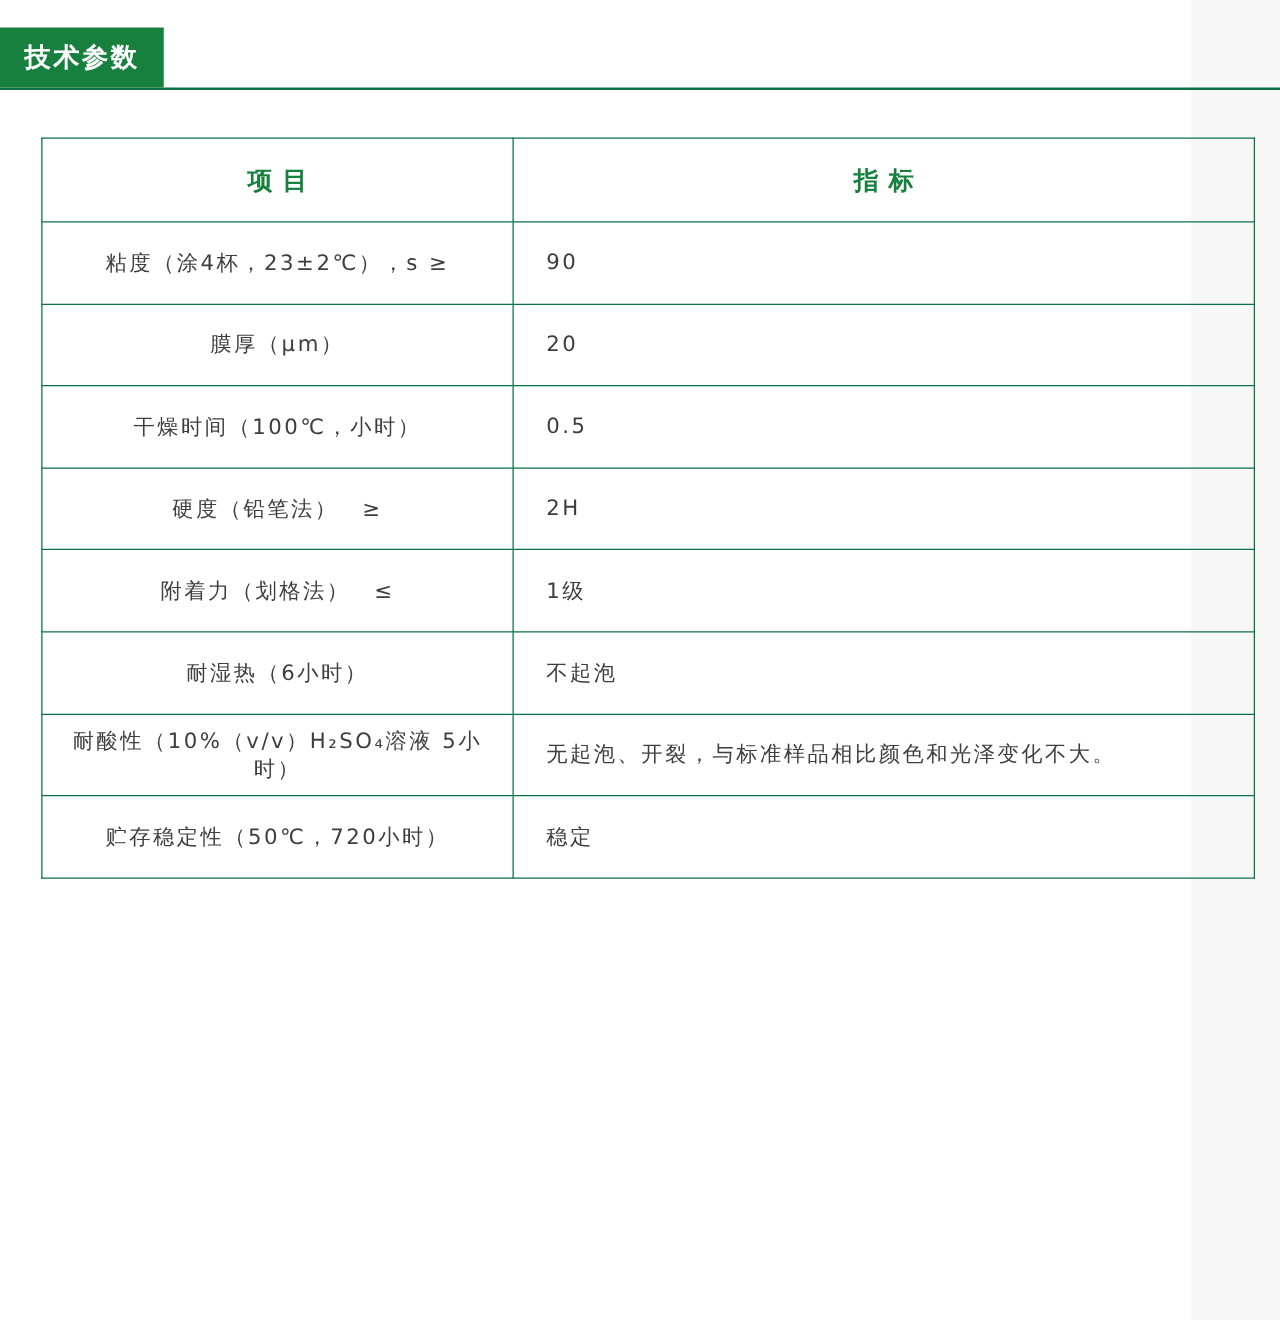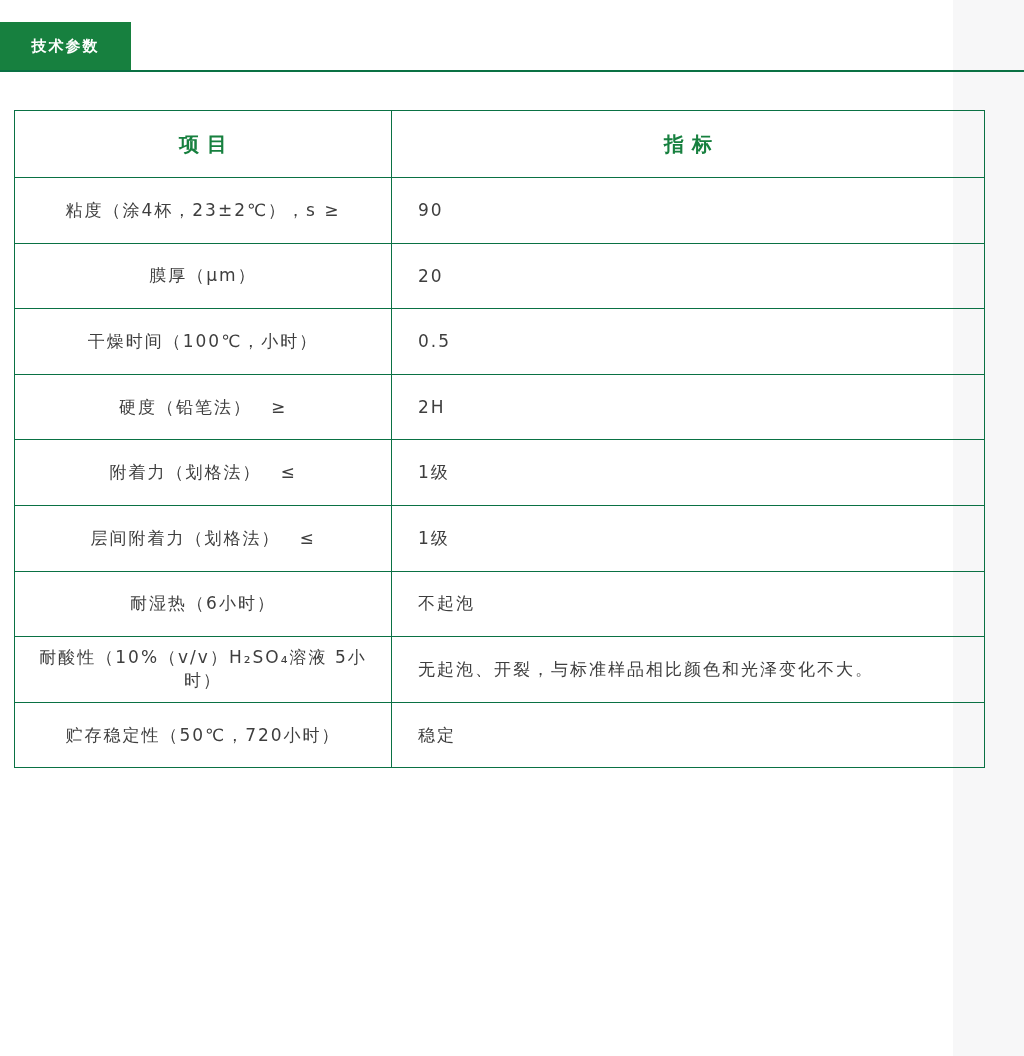--- a/index.html
+++ b/index.html
@@ -22,38 +22,38 @@
     width:71px;height:1056px;
     background:var(--gutter);
     z-index:0;
   }
   .section-badge{
     position:absolute;
     left:0;top:22px;
     width:131px;height:48px;
     background:var(--accent);
     color:#ffffff;
-    font-size:15px;
+    font-size:21px;
     font-weight:bold;
     letter-spacing:2px;
     display:flex;
     align-items:center;
     justify-content:center;
     z-index:2;
   }
   .section-rule{
     position:absolute;
     left:0;top:70px;
     width:1024px;height:2px;
     background:var(--border);
     z-index:1;
   }
   table.specs{
     position:absolute;
-    left:14px;top:110px;
+    left:33px;top:110px;
     width:970px;
     border-collapse:collapse;
     table-layout:fixed;
     z-index:1;
     background:transparent;
   }
   table.specs col.c-item{width:377px;}
   table.specs col.c-value{width:593px;}
   table.specs th,
   table.specs td{
@@ -121,24 +121,20 @@
     </tr>
     <tr>
       <td class="item-cell">硬度（铅笔法）　≥</td>
       <td class="value-cell">2H</td>
     </tr>
     <tr>
       <td class="item-cell">附着力（划格法）　≤</td>
       <td class="value-cell">1级</td>
     </tr>
     <tr>
-      <td class="item-cell">层间附着力（划格法）　≤</td>
-      <td class="value-cell">1级</td>
-    </tr>
-    <tr>
       <td class="item-cell">耐湿热（6小时）</td>
       <td class="value-cell">不起泡</td>
     </tr>
     <tr>
       <td class="item-cell">耐酸性（10%（v/v）H₂SO₄溶液 5小时）</td>
       <td class="value-cell">无起泡、开裂，与标准样品相比颜色和光泽变化不大。</td>
     </tr>
     <tr>
       <td class="item-cell">贮存稳定性（50℃，720小时）</td>
       <td class="value-cell">稳定</td>

